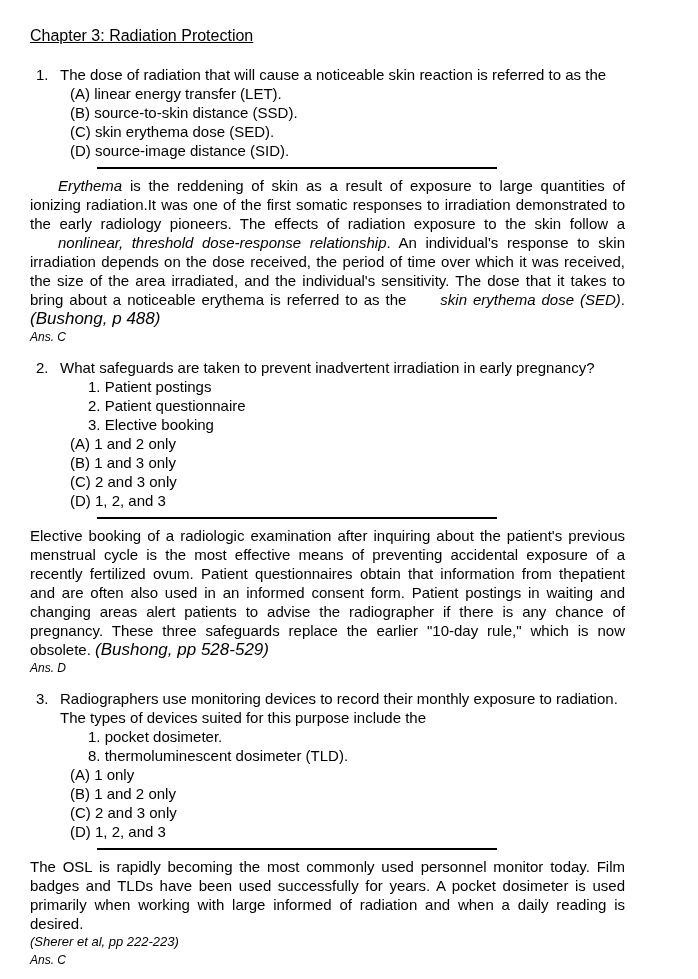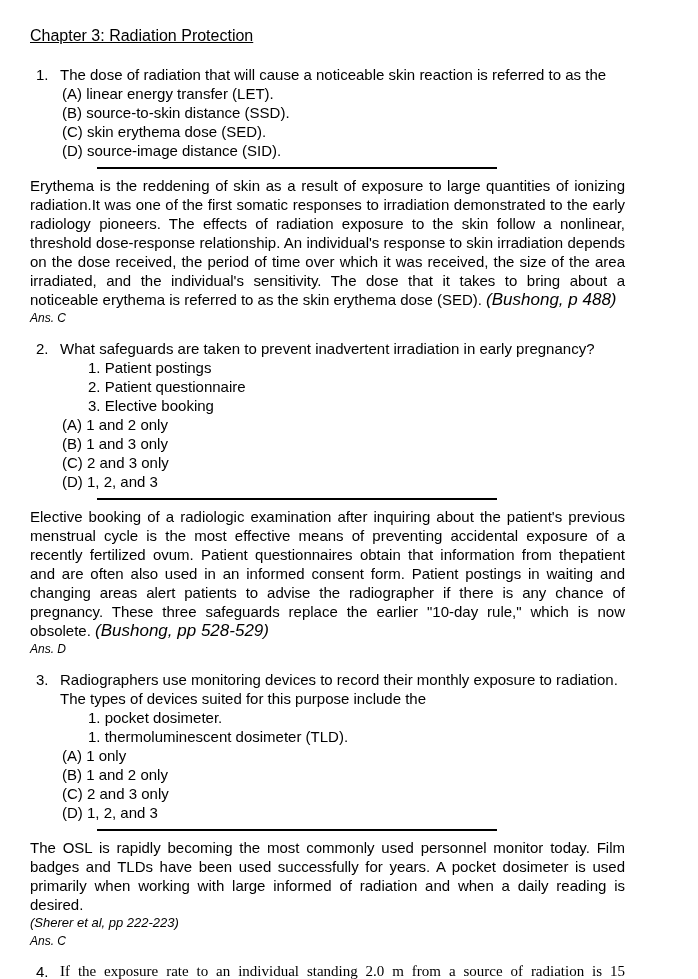--- a/index.html
+++ b/index.html
@@ -37,39 +37,41 @@
   }
   .q-stem {
     flex: 1;
   }
   .q-stem.justify-full {
     text-align: justify;
     text-align-last: justify;
     font-family: Liberation Serif, serif;
   }
   .options {
-    margin-left: 32px;
+    margin-left: 40px;
   }
   .sub-items {
     margin-left: 58px;
   }
   .opt-line, .sub-line {
     white-space: nowrap;
   }
   .divider {
     border: none;
     border-top: 2px solid #000000;
     width: 400px;
     margin: 7px 0 7px 67px;
   }
   .exp {
     margin: 0;
     text-align: justify;
   }
   .it {
+    font-style: italic;
+    margin-left: 28px;
   }
   .cite {
     font-style: italic;
     font-size: 17px;
   }
   .cite-block {
     display: block;
     font-style: italic;
     font-size: 13px;
     line-height: 18px;
@@ -135,21 +137,21 @@
 
   <div class="gap-q"></div>
 
   <section>
     <div class="question">
       <span class="q-num">3.</span>
       <div class="q-stem">Radiographers use monitoring devices to record their monthly exposure to radiation. The types of devices suited for this purpose include the</div>
     </div>
     <div class="sub-items">
       <div class="sub-line">1. pocket dosimeter.</div>
-      <div class="sub-line">1. thermoluminescent dosimeter (TLD).</div>
+      <div class="sub-line">8. thermoluminescent dosimeter (TLD).</div>
     </div>
     <div class="options">
       <div class="opt-line">(A) 1 only</div>
       <div class="opt-line">(B) 1 and 2 only</div>
       <div class="opt-line">(C) 2 and 3 only</div>
       <div class="opt-line">(D) 1, 2, and 3</div>
     </div>
   </section>
 
   <hr class="divider">

